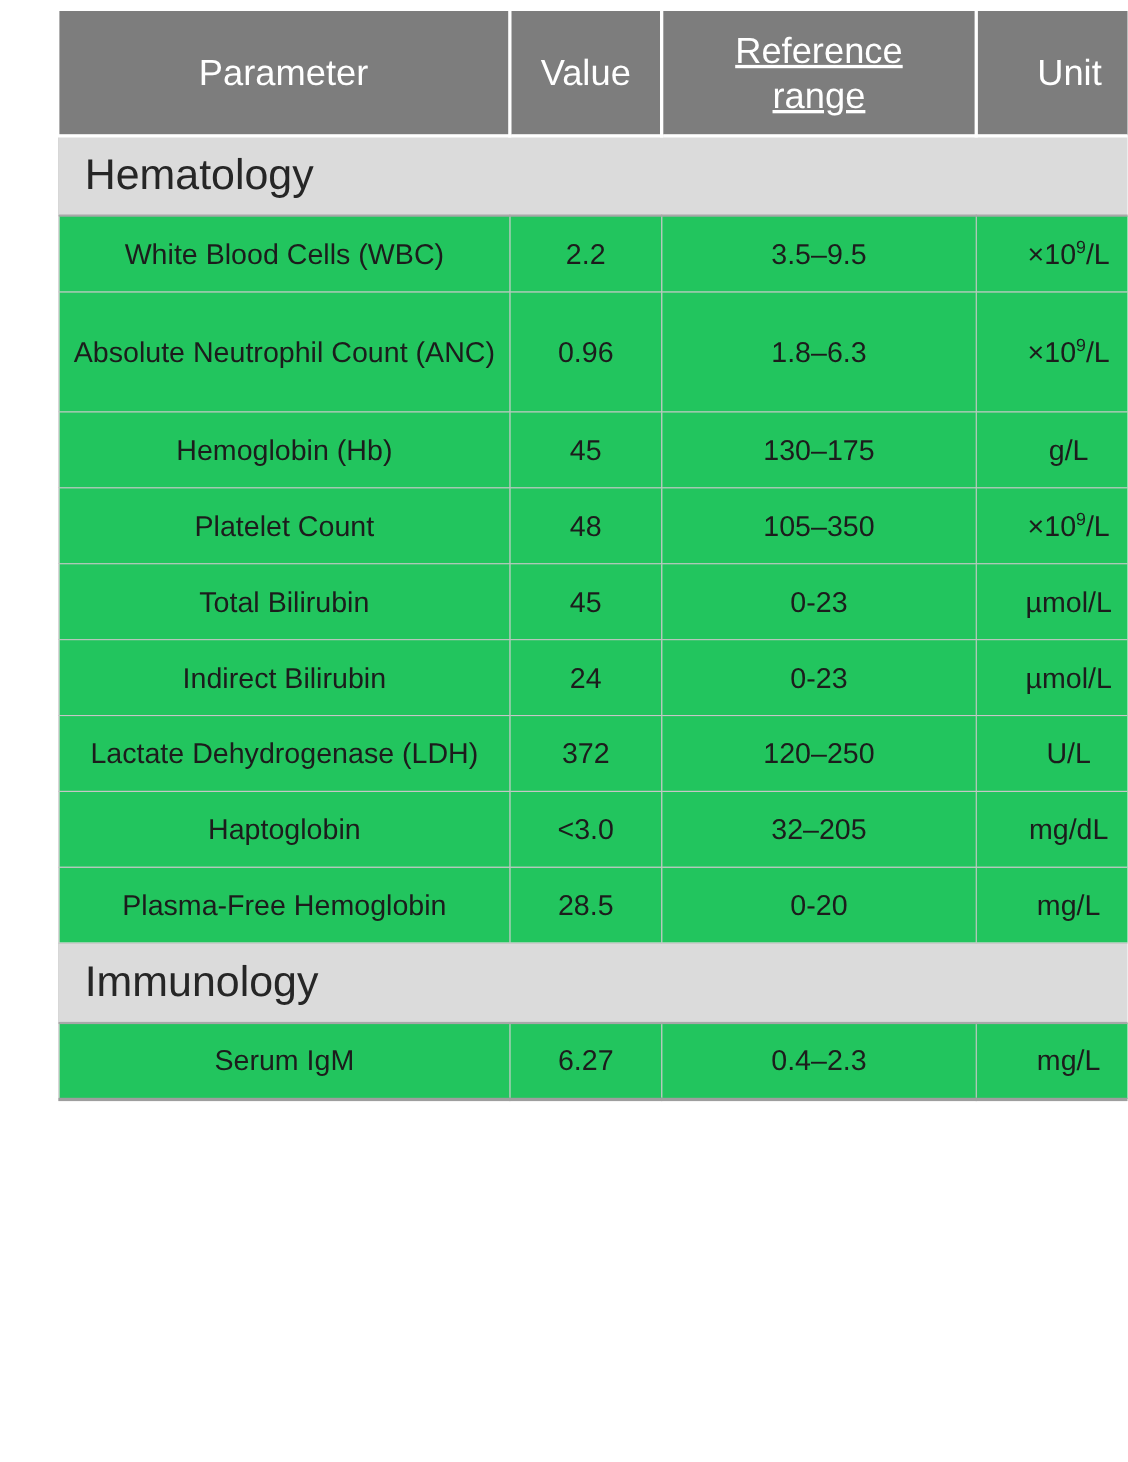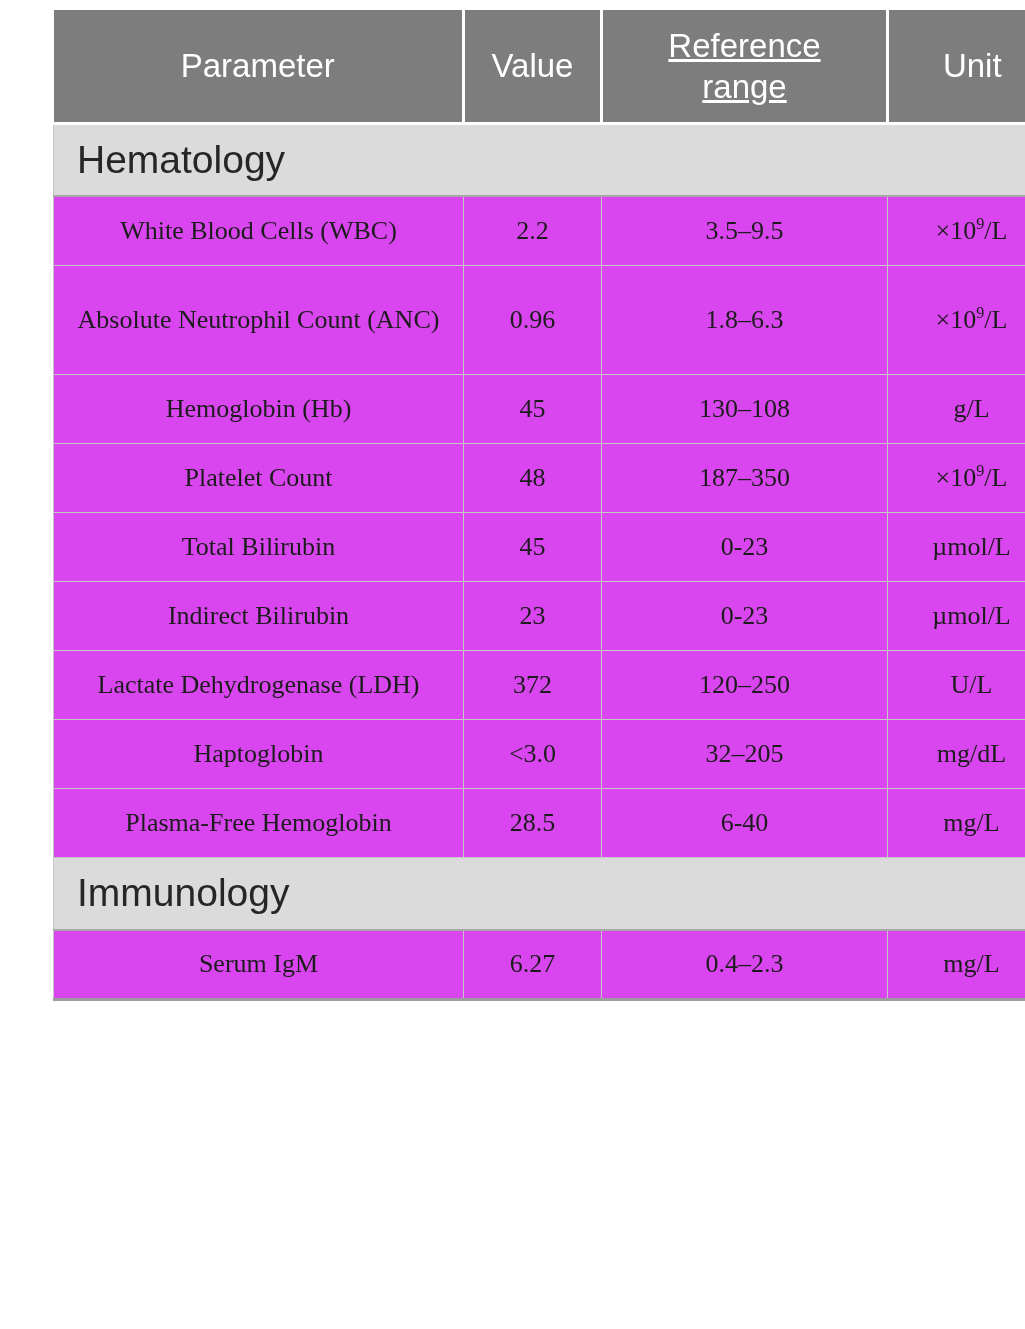--- a/index.html
+++ b/index.html
@@ -47,23 +47,23 @@
     font-family:"Liberation Sans","DejaVu Sans",sans-serif;
     font-size:39px;
     text-align:left;
     vertical-align:middle;
     padding:0 0 0 23px;
     border:1px solid var(--c-border);
     border-bottom:2px solid var(--c-section-border);
   }
   
   tbody td.data{
-    background:#d946ef;
+    background:#22c55e;
     color:var(--c-data-text);
-    font-family:Liberation Serif, serif;
+    font-family:Liberation Sans, sans-serif;
     font-size:26px;
     line-height:38px;
     text-align:center;
     vertical-align:middle;
     border:1px solid var(--c-border);
     padding:2px 8px;
   }
   tr.h-header{height:113px;}
   tr.h-section{height:73px;}
   tr.h-data{height:69px;}
@@ -102,58 +102,58 @@
       </tr>
       <tr class="h-tall">
         <td class="data">Absolute Neutrophil Count (ANC)</td>
         <td class="data">0.96</td>
         <td class="data">1.8–6.3</td>
         <td class="data"><span>×10</span><sup class="u">9</sup><span>/L</span></td>
       </tr>
       <tr class="h-data">
         <td class="data">Hemoglobin (Hb)</td>
         <td class="data">45</td>
-        <td class="data">130–108</td>
+        <td class="data">130–175</td>
         <td class="data"><span>g/L</span><sup class="u"></sup><span></span></td>
       </tr>
       <tr class="h-data">
         <td class="data">Platelet Count</td>
         <td class="data">48</td>
-        <td class="data">187–350</td>
+        <td class="data">105–350</td>
         <td class="data"><span>×10</span><sup class="u">9</sup><span>/L</span></td>
       </tr>
 
       <tr class="h-data">
         <td class="data">Total Bilirubin</td>
         <td class="data">45</td>
         <td class="data">0-23</td>
         <td class="data"><span>µmol/L</span><sup class="u"></sup><span></span></td>
       </tr>
       <tr class="h-data">
         <td class="data">Indirect Bilirubin</td>
-        <td class="data">23</td>
+        <td class="data">24</td>
         <td class="data">0-23</td>
         <td class="data"><span>µmol/L</span><sup class="u"></sup><span></span></td>
       </tr>
       <tr class="h-data">
         <td class="data">Lactate Dehydrogenase (LDH)</td>
         <td class="data">372</td>
         <td class="data">120–250</td>
         <td class="data"><span>U/L</span><sup class="u"></sup><span></span></td>
       </tr>
       <tr class="h-data">
         <td class="data">Haptoglobin</td>
         <td class="data">&lt;3.0</td>
         <td class="data">32–205</td>
         <td class="data"><span>mg/dL</span><sup class="u"></sup><span></span></td>
       </tr>
       <tr class="h-data">
         <td class="data">Plasma-Free Hemoglobin</td>
         <td class="data">28.5</td>
-        <td class="data">6-40</td>
+        <td class="data">0-20</td>
         <td class="data"><span>mg/L</span><sup class="u"></sup><span></span></td>
       </tr>
 
       <tr class="section h-section">
         <td colspan="4">Immunology</td>
       </tr>
       <tr class="h-data">
         <td class="data">Serum IgM</td>
         <td class="data">6.27</td>
         <td class="data">0.4–2.3</td>

